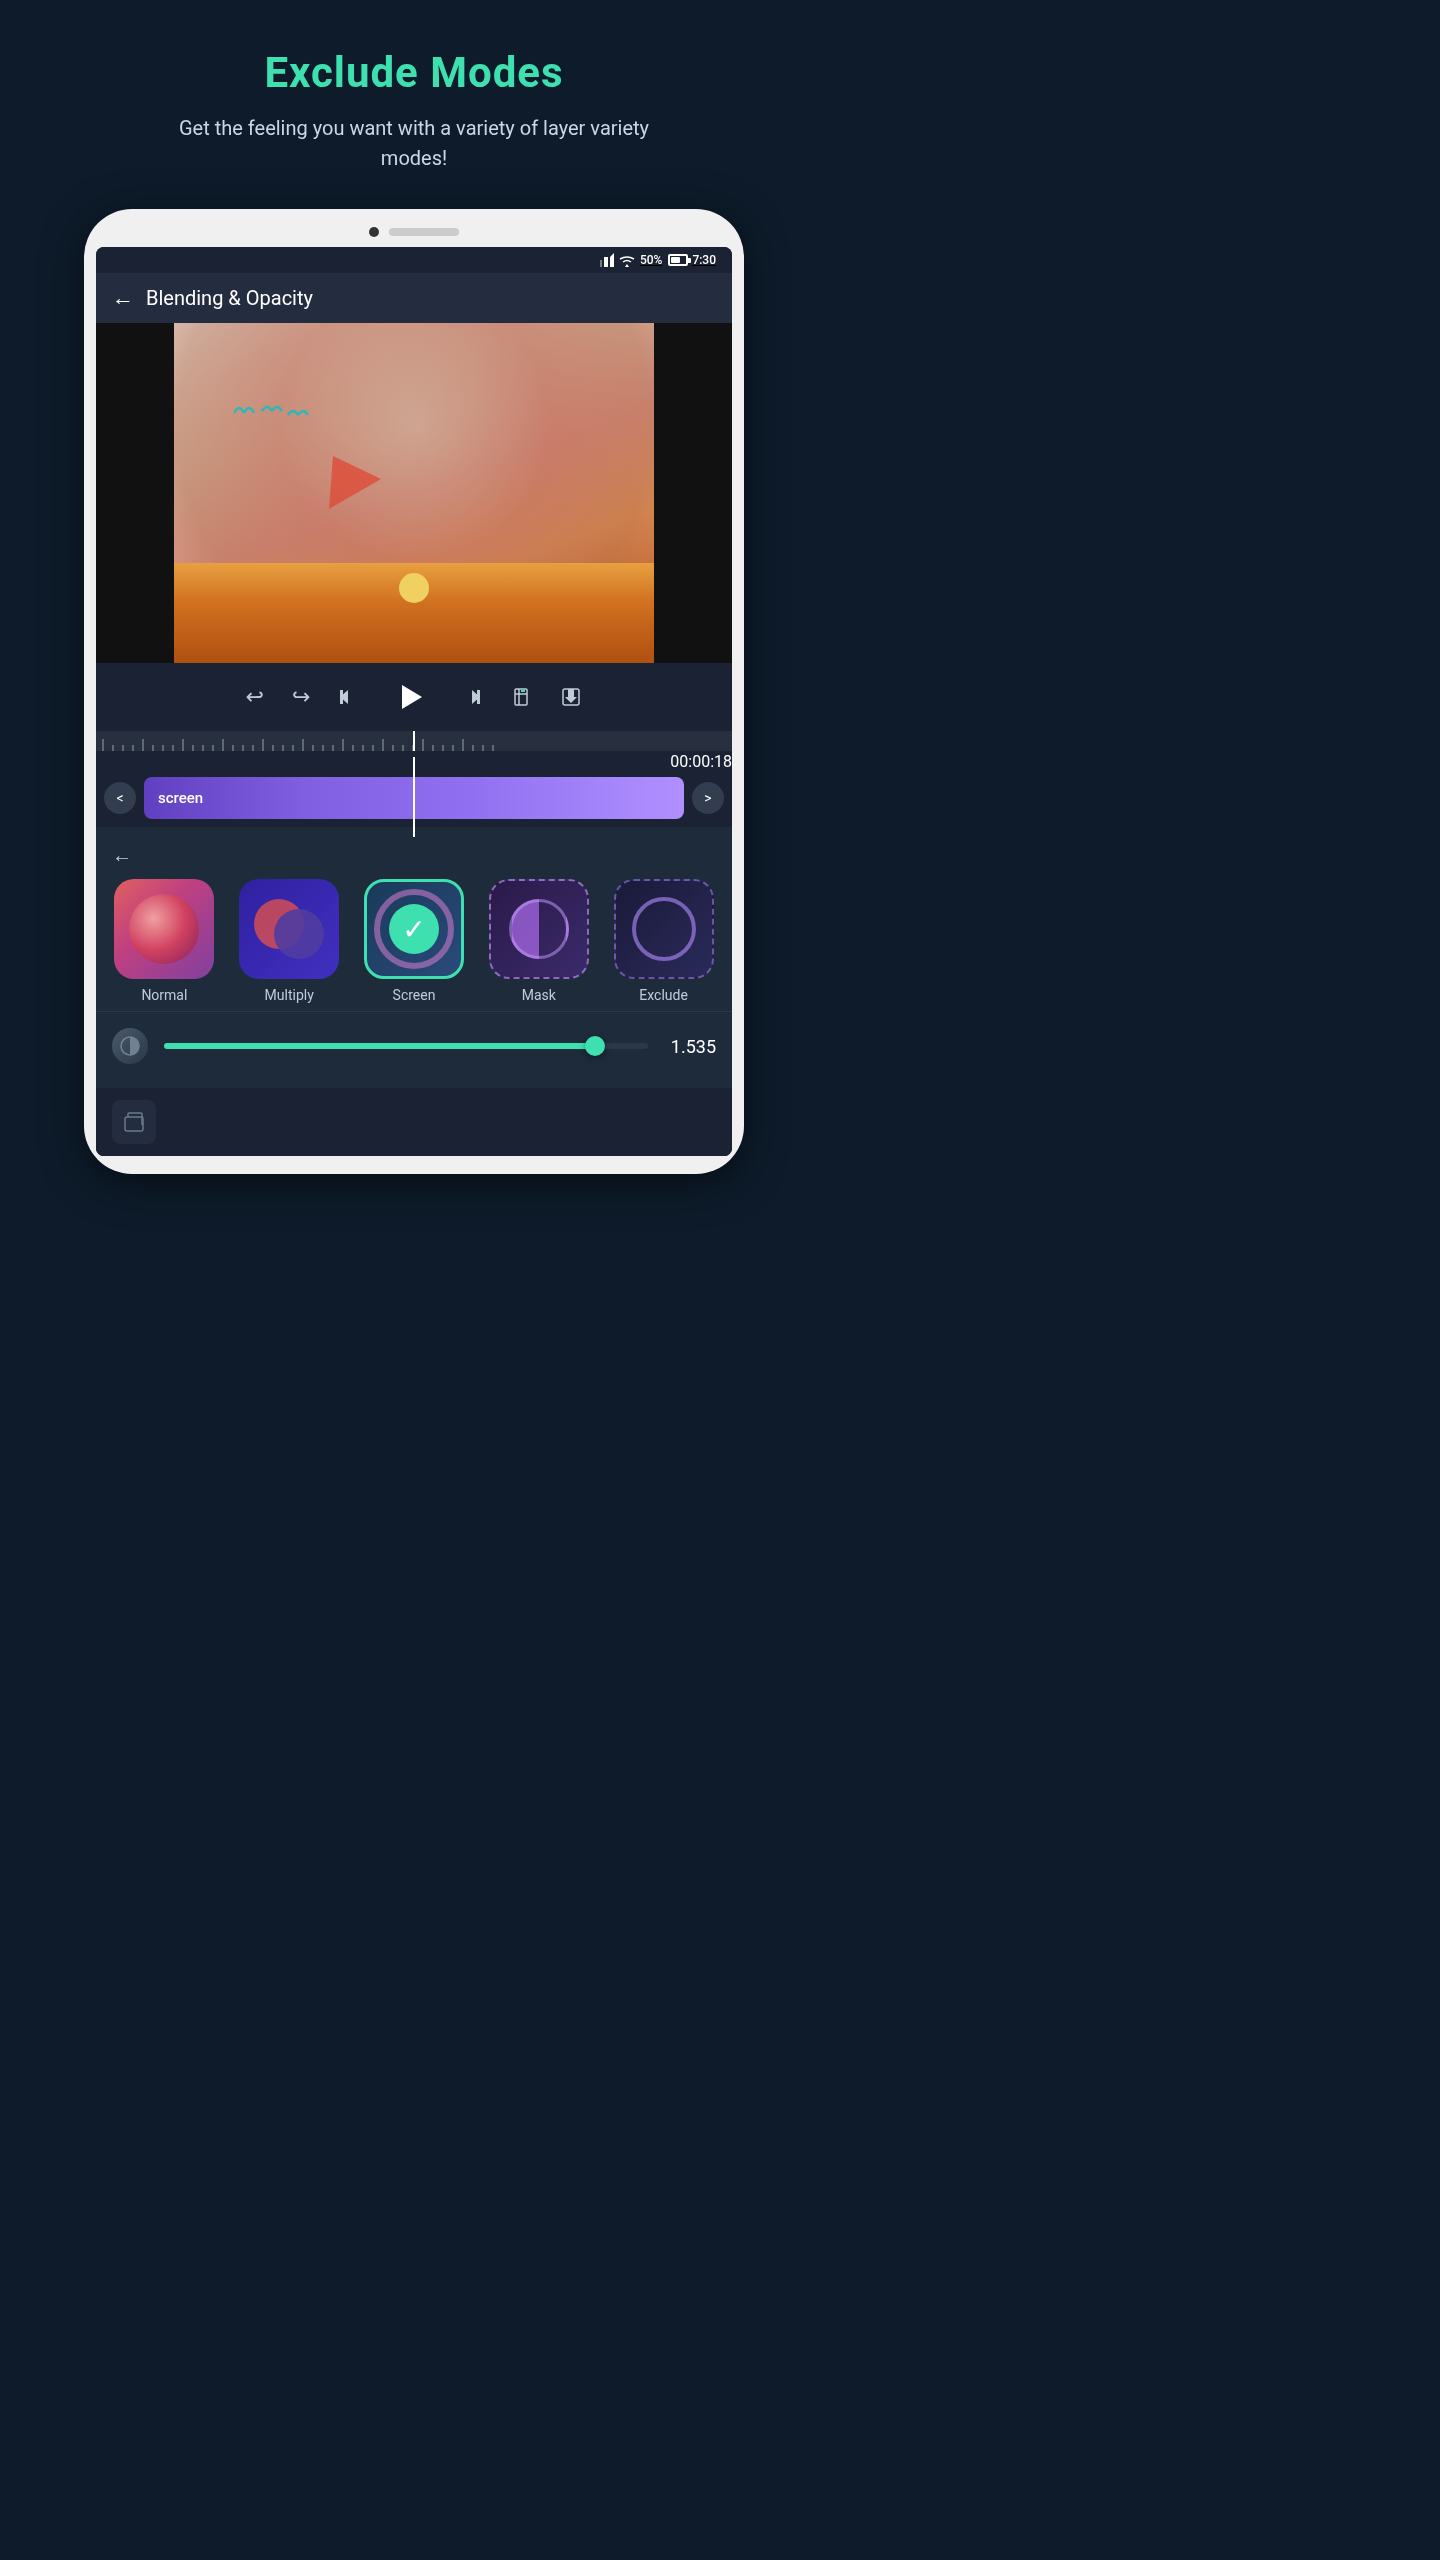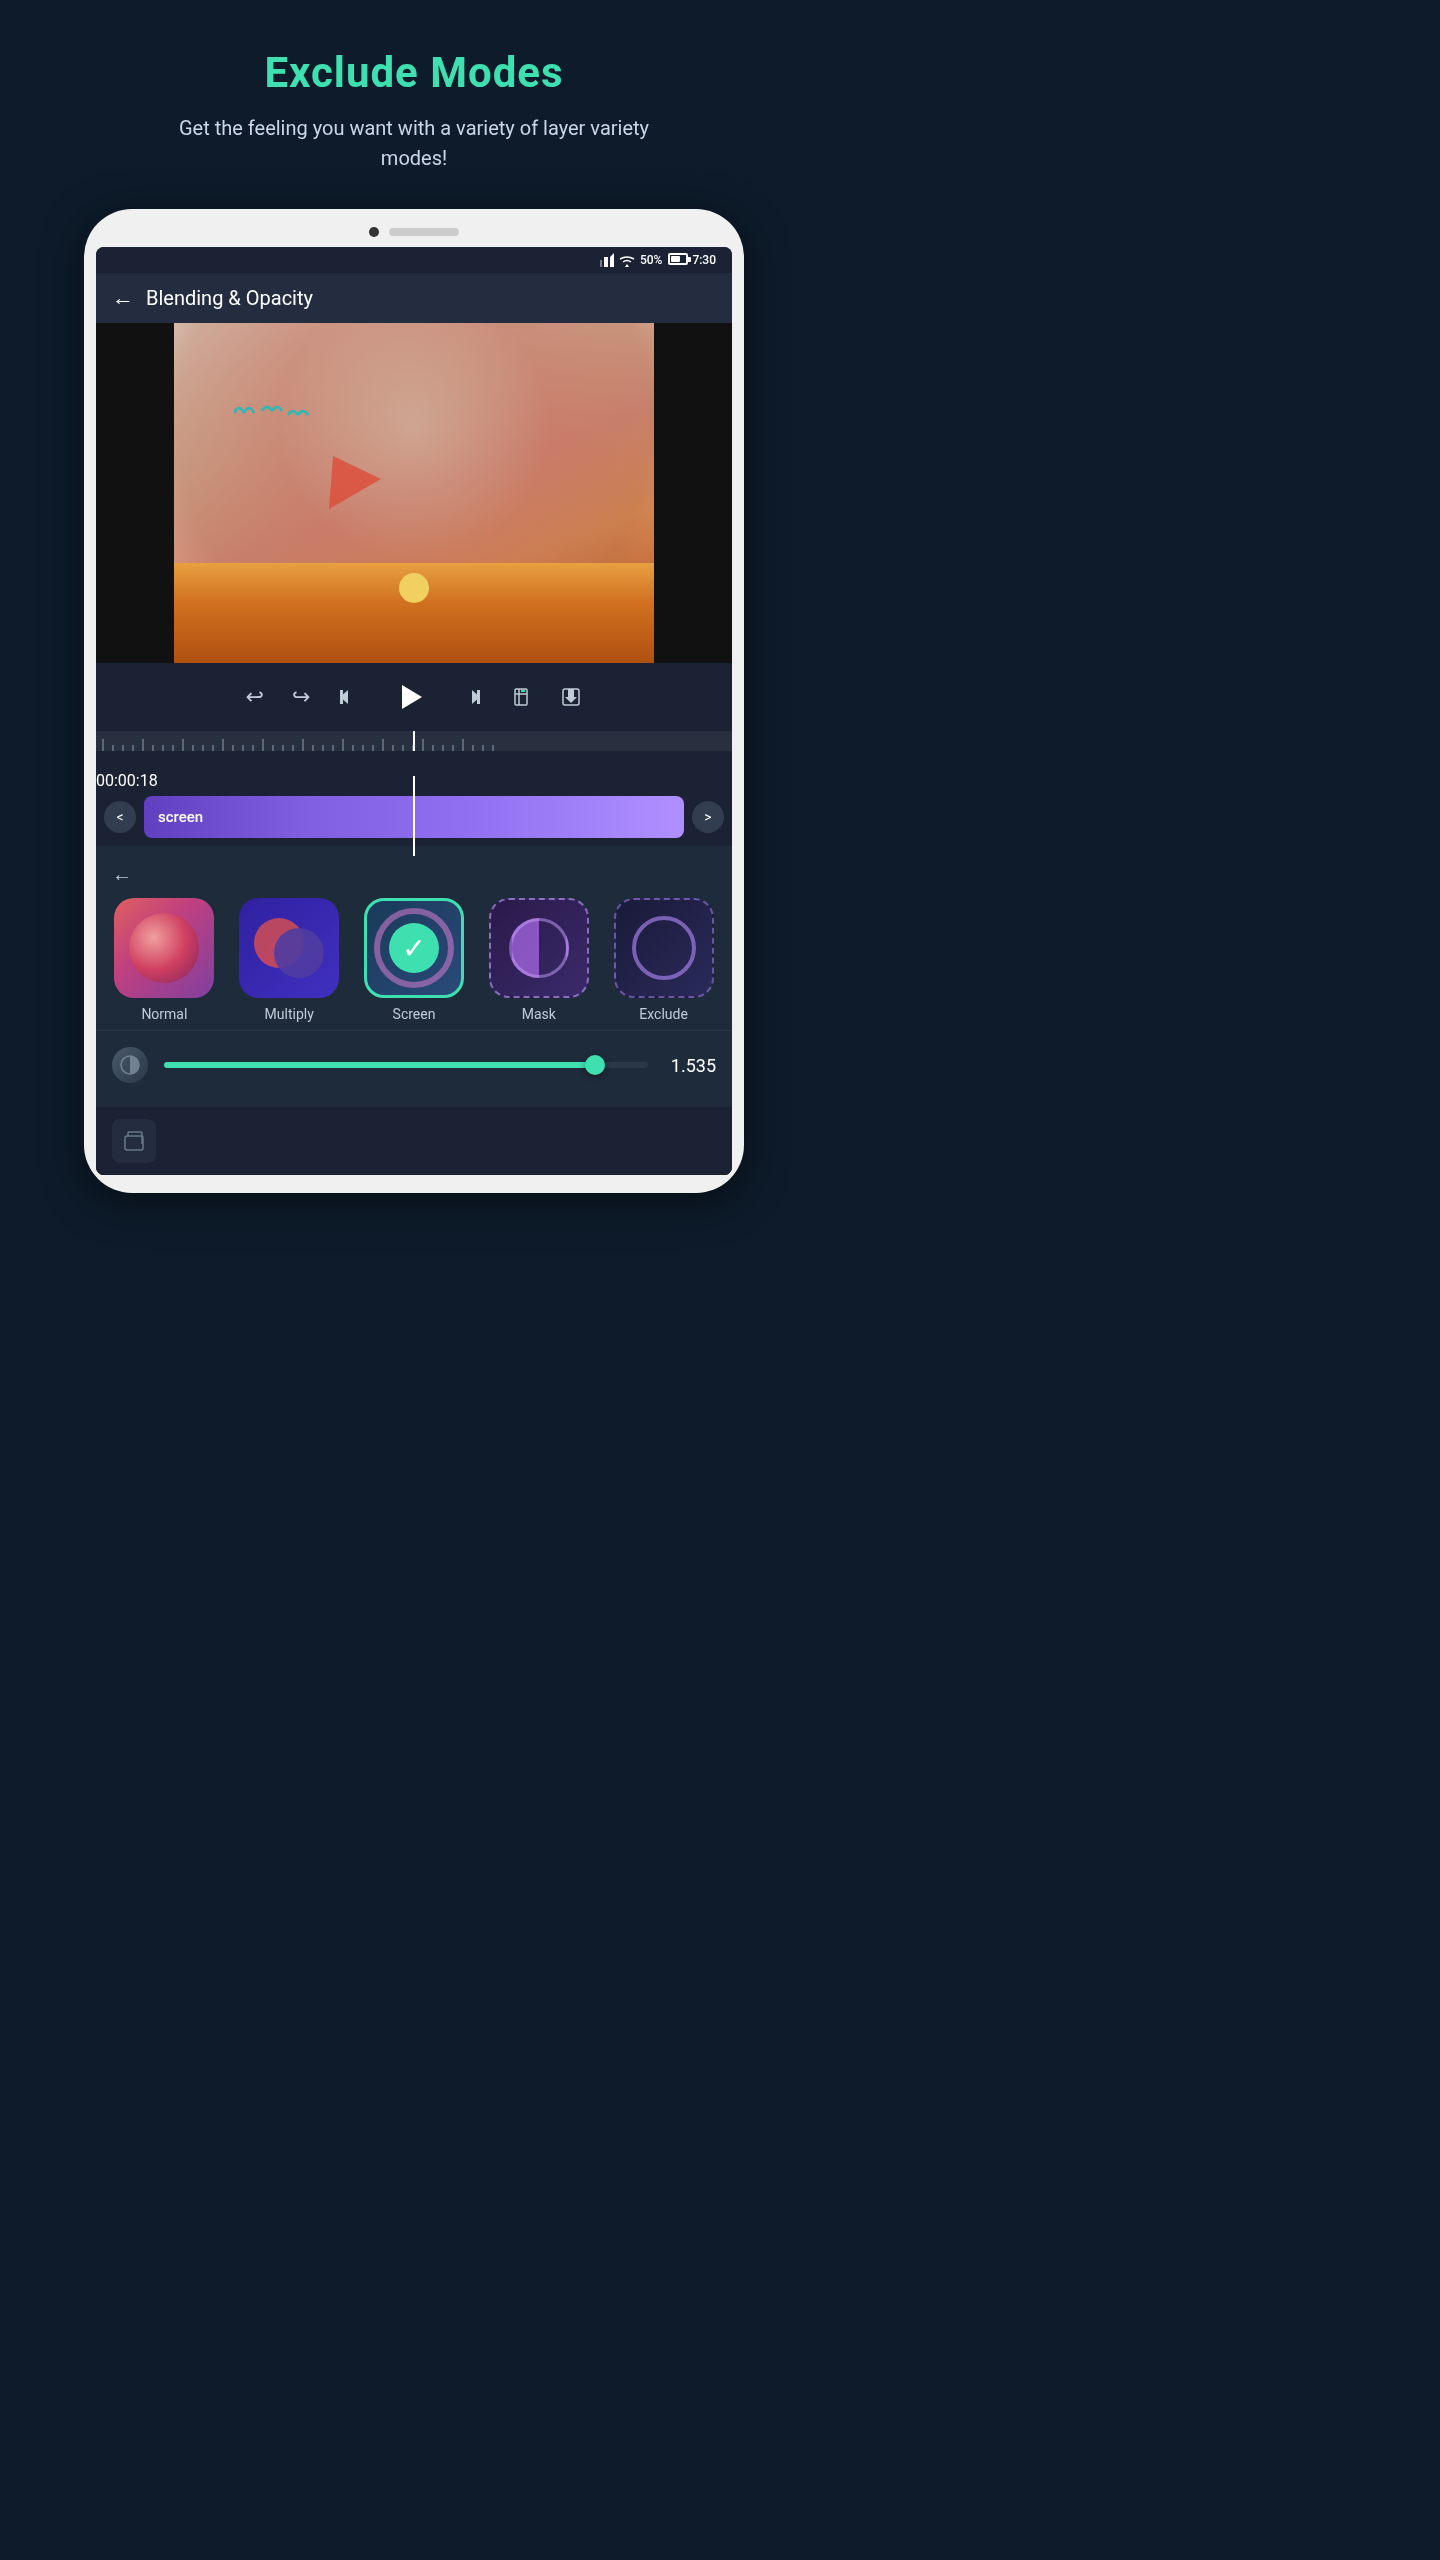--- a/index.html
+++ b/index.html
@@ -78,21 +78,23 @@
       background: #1a2233;
       display: flex;
       justify-content: flex-end;
       align-items: center;
       padding: 6px 16px;
       gap: 8px;
     }
 
     .status-bar-icons {
       display: flex;
+      align-items: center;
       gap: 4px;
+      text-decoration: underline;
     }
 
     .battery-icon {
       display: inline-block;
       width: 20px;
       height: 12px;
       border: 2px solid #fff;
       border-radius: 2px;
       position: relative;
       margin-left: 2px;
@@ -275,24 +277,24 @@
       position: absolute;
       top: 0;
       left: 50%;
       width: 2px;
       height: 100%;
       background: #fff;
       transform: translateX(-50%);
     }
 
     .timecode {
-      text-align: left;
+      text-align: right;
       color: #fff;
       font-size: 16px;
-      padding: 20px 0 6px;
+      padding: 1px 0 6px;
     }
 
     .track-row {
       display: flex;
       align-items: center;
       padding: 0 8px;
       gap: 8px;
       margin-bottom: 8px;
     }
 

